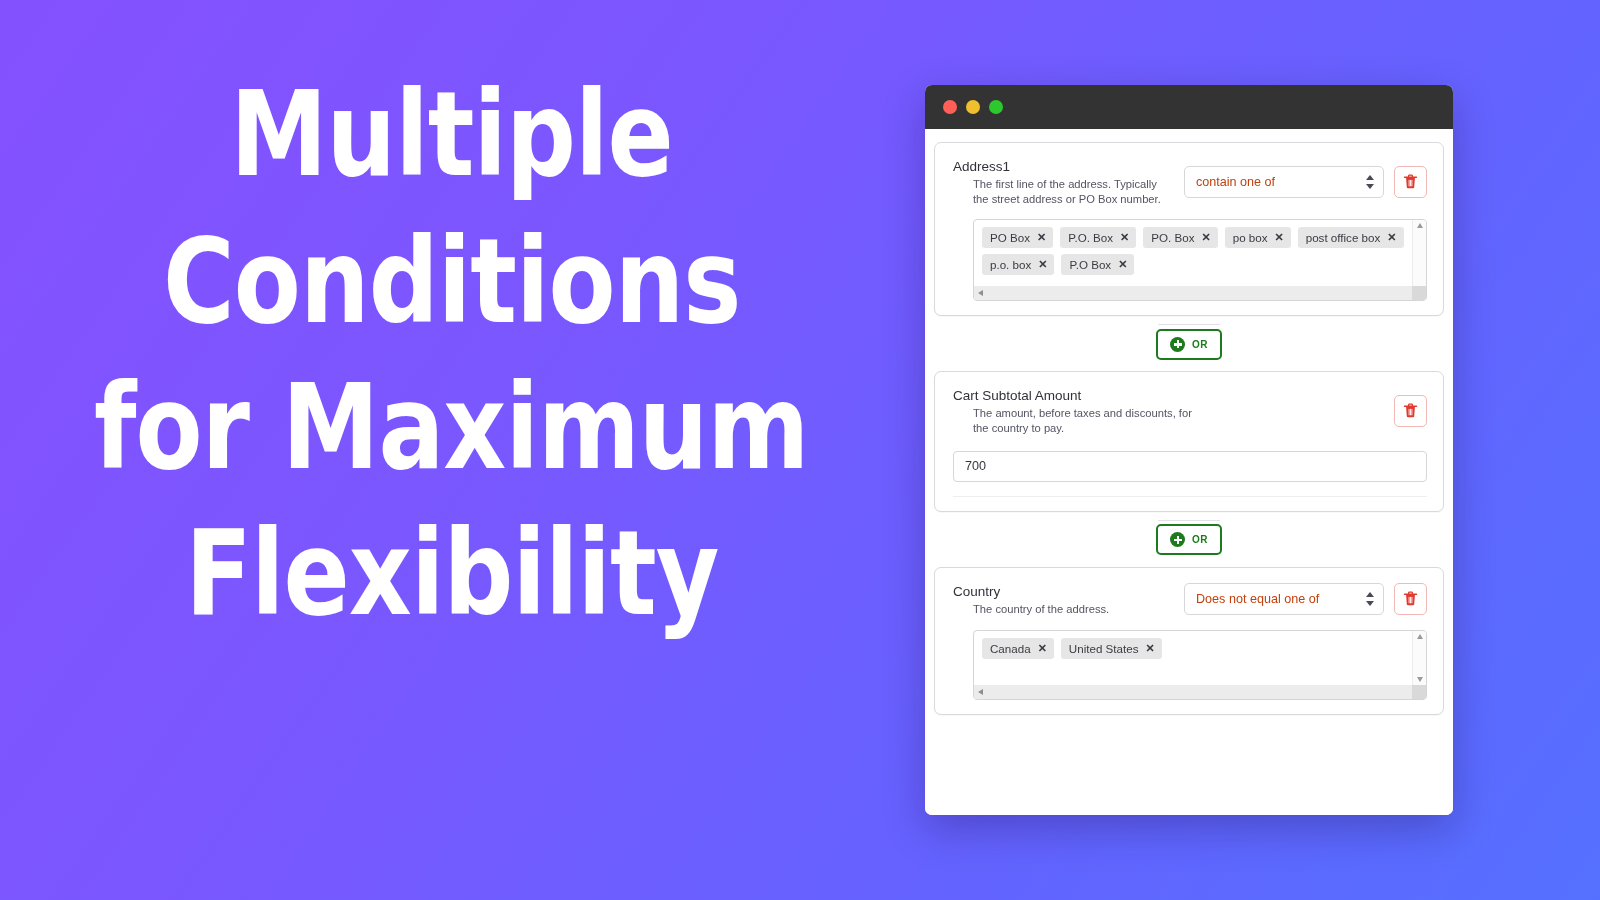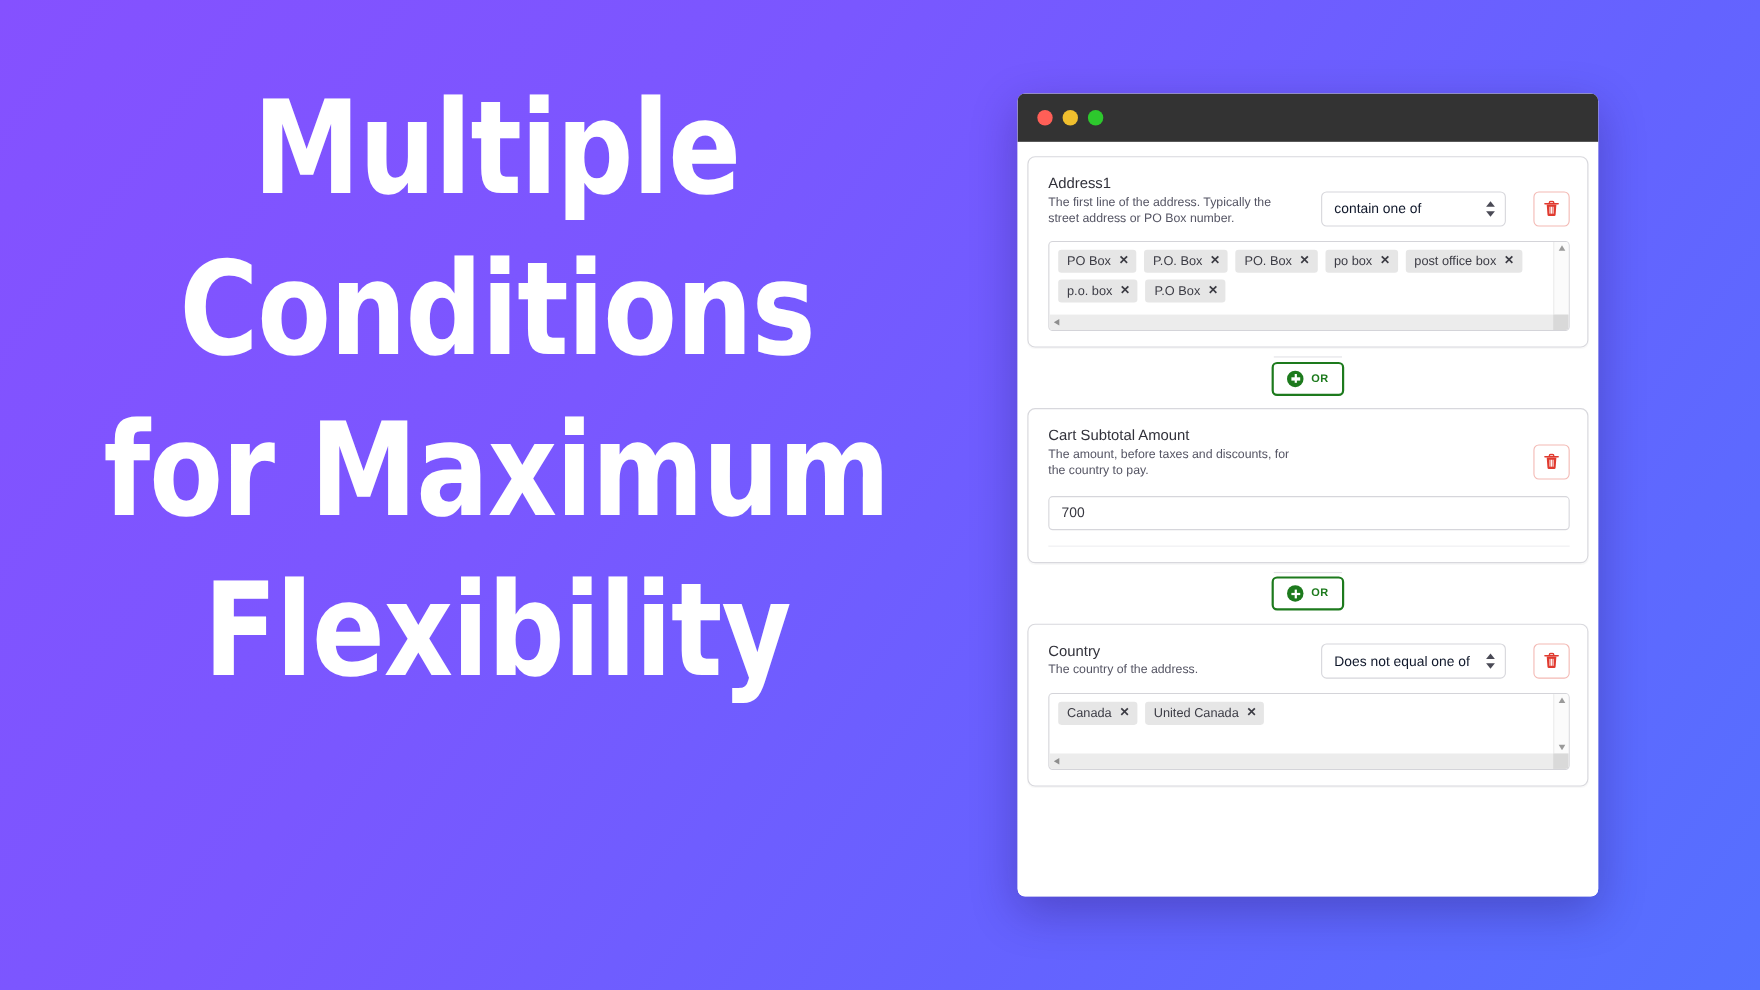--- a/index.html
+++ b/index.html
@@ -80,50 +80,51 @@
   
   .cond-card {
     border: 1px solid #d8d8dd;
     border-radius: 7px;
     background: #fff;
     padding: 14px 16px 14px 18px;
     box-shadow: 0 1px 1px rgba(0,0,0,0.03);
   }
   .cond-head {
     display: flex;
-    align-items: flex-end;
-    gap: 25px;
+    align-items: center;
+    gap: 10px;
   }
   .cond-meta { flex: 1; min-width: 0; padding-top: 2px; }
   .cond-title {
     font-size: 13.5px;
     color: #31313a;
     line-height: 1.25;
     margin-bottom: 1px;
   }
   .cond-desc {
     font-size: 11.2px;
     color: #545463;
     line-height: 1.32;
     max-width: 232px;
+    margin-left: 20px;
   }
 
   .op-select {
     position: relative;
-    width: 168px;
+    width: 200px;
     flex: none;
     height: 32px;
     border: 1px solid #d6d6db;
     border-radius: 5px;
     background: #fff;
     display: flex;
     align-items: center;
     padding: 0 22px 0 11px;
     font-size: 12.6px;
-    color: #0f172a;
+    color: #c2410c;
     white-space: nowrap;
     overflow: hidden;
   }
   .op-select .stepper {
     position: absolute;
     right: 9px;
     top: 50%;
     transform: translateY(-50%);
     width: 8px;
     height: 14px;
@@ -156,20 +157,21 @@
   .trash-btn svg { display: block; }
 
   
   .tagbox {
     margin-top: 13px;
     border: 1px solid #d4d4d9;
     border-radius: 4px;
     background: #fff;
     position: relative;
     overflow: hidden;
+    margin-left: 20px;
   }
   .tagbox.tall  { height: 82px; }
   .tagbox.short { height: 70px; }
   .tag-area {
     padding: 7px 8px 0 8px;
     margin-right: 14px;
     display: flex;
     flex-wrap: wrap;
     gap: 6px 7px;
     align-content: flex-start;
@@ -453,21 +455,21 @@
         </div>
       </div>
 
       <div class="tagbox short">
         <div class="tag-area">
           <span class="tag">
               <span>Canada</span>
               <span class="x">✕</span>
             </span>
           <span class="tag">
-              <span>United Canada</span>
+              <span>United States</span>
               <span class="x">✕</span>
             </span>
         </div>
         <div class="vscroll">
           <span class="arr up"></span>
           <span class="arr down"></span>
         </div>
         <div class="hscroll">
           <span class="arr left"></span>
           <span class="arr right"></span>

